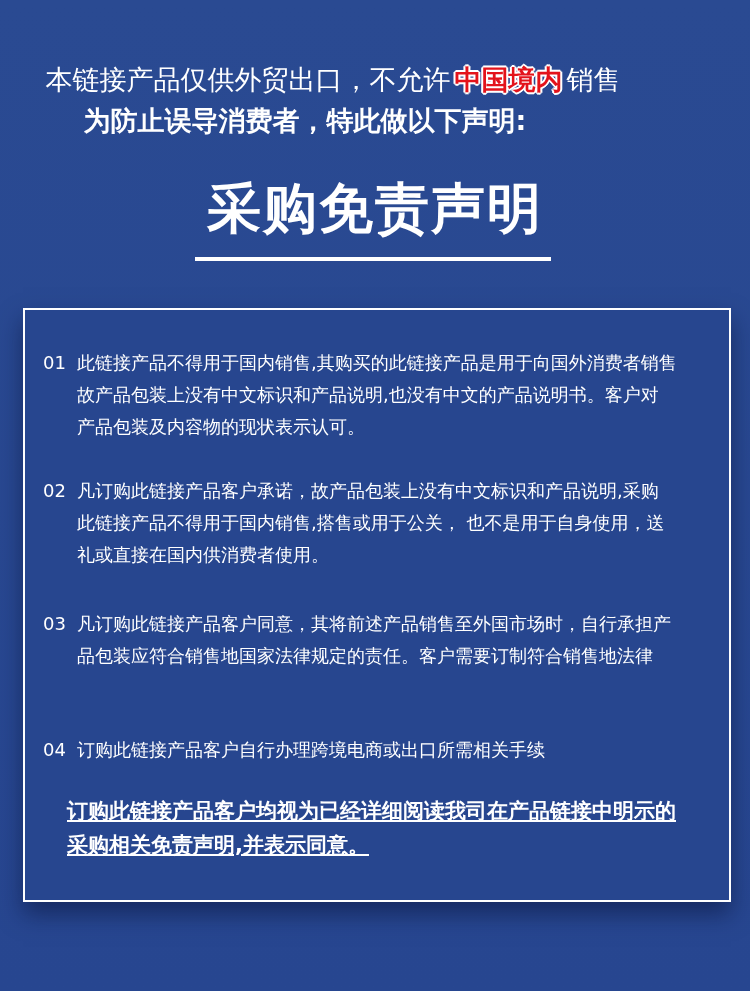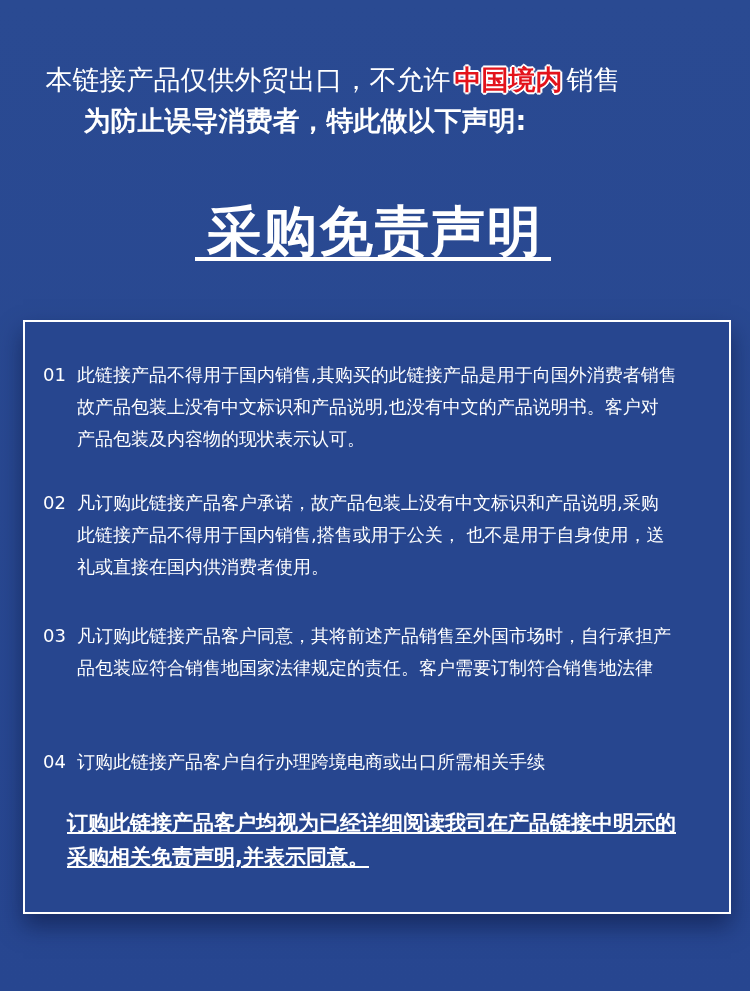--- a/index.html
+++ b/index.html
@@ -18,28 +18,28 @@
   .intro-line1 .red {
     color: #e3131b; font-weight: bold;
     text-shadow: -2px 0 #fff, 2px 0 #fff, 0 -2px #fff, 0 2px #fff, -1px -1px #fff, 1px 1px #fff, -1px 1px #fff, 1px -1px #fff;
     margin: 0 4px;
   }
   .intro-line2 {
     position: absolute; top: 103px; left: 0; width: 610px; text-align: center;
     font-size: 27px; font-weight: bold; white-space: nowrap;
   }
   .title {
-    position: absolute; top: 196px; left: 0; width: 750px; text-align: center;
+    position: absolute; top: 173px; left: 0; width: 750px; text-align: center;
     font-size: 54px; font-weight: bold; letter-spacing: 2px; white-space: nowrap;
   }
   .title-underline {
     position: absolute; top: 257px; left: 195px; width: 356px; height: 4px; background: #ffffff;
   }
   .box {
-    position: absolute; left: 23px; top: 320px; width: 704px; height: 590px;
+    position: absolute; left: 23px; top: 308px; width: 704px; height: 590px;
     border: 2px solid #ffffff;
     box-shadow: 0 12px 22px rgba(10, 20, 60, 0.55);
     background: #27468f;
   }
   .clause {
     position: absolute; left: 18px; width: 670px;
     font-size: 18px; line-height: 32px; white-space: nowrap;
   }
   .clause .num { position: absolute; left: 0; top: 0; width: 32px; }
   .clause .lines { position: absolute; left: 34px; top: 0; }

